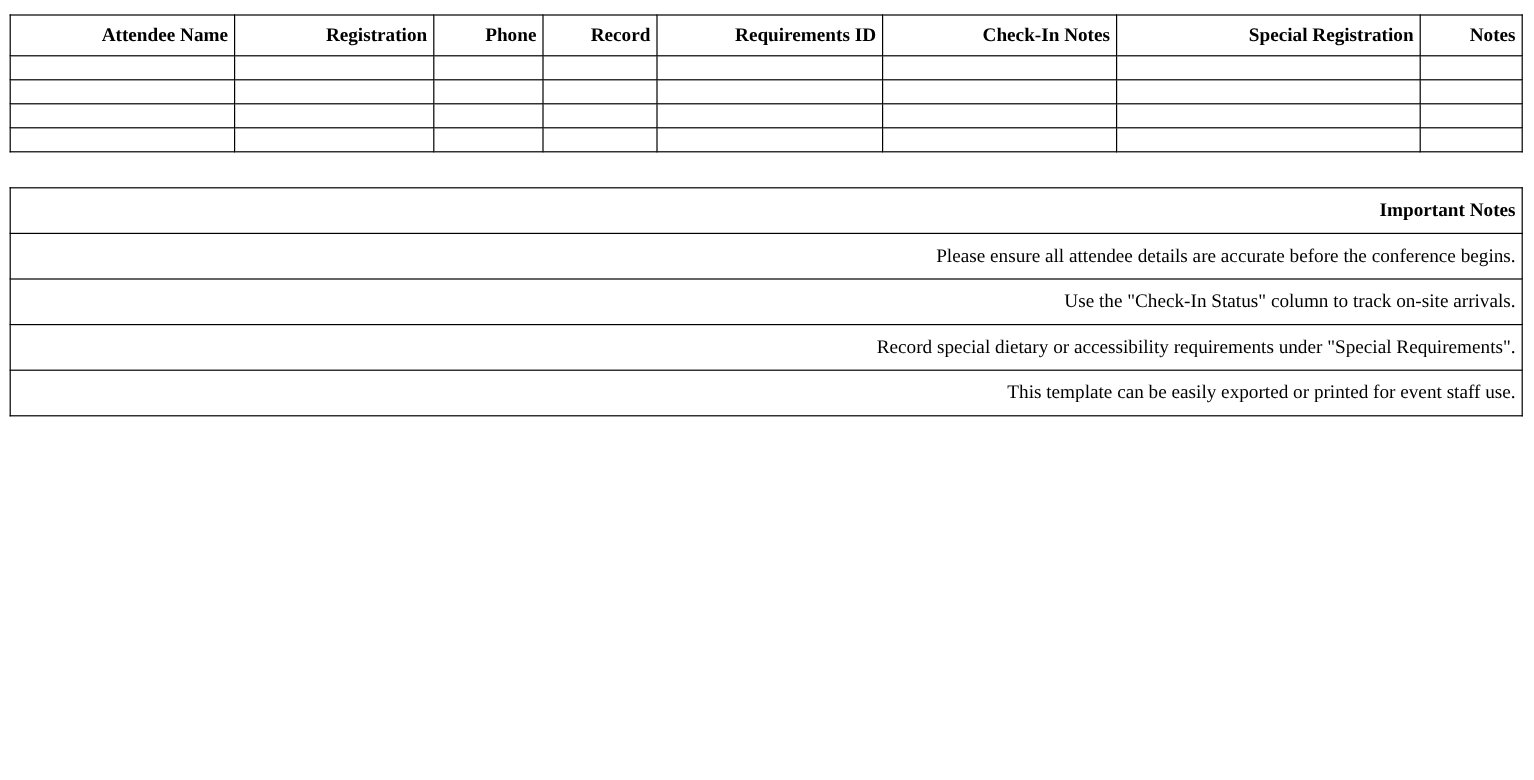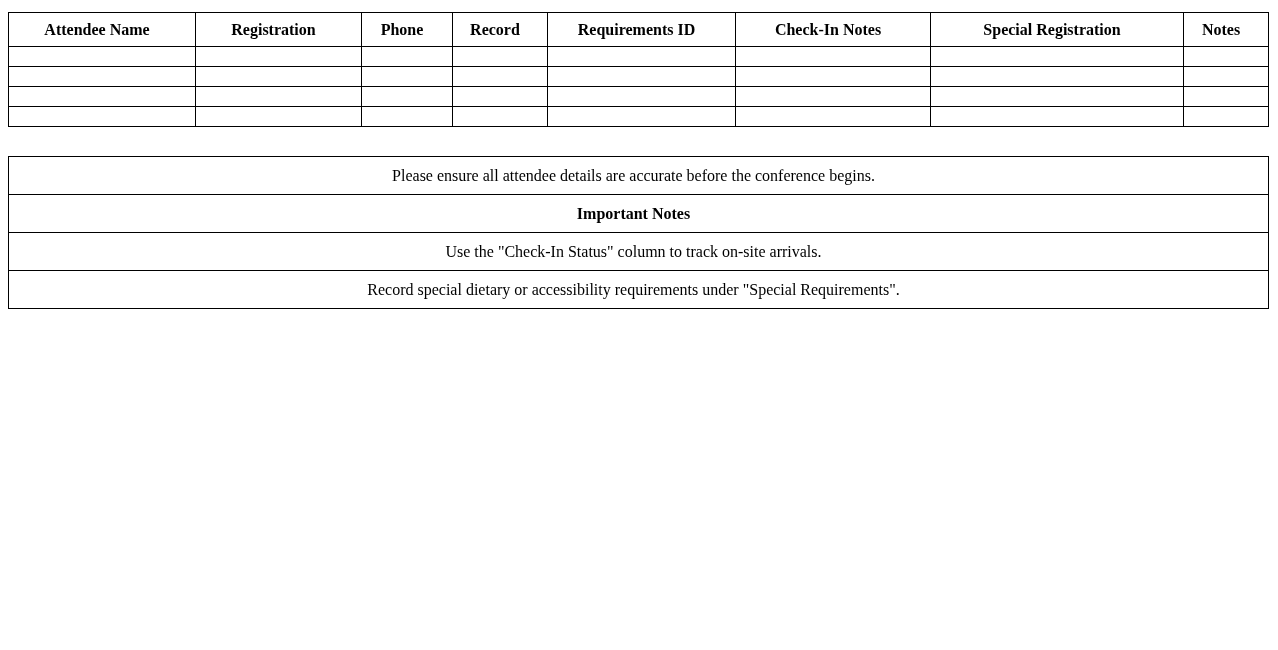--- a/index.html
+++ b/index.html
@@ -19,23 +19,23 @@
   table {
     border-collapse: collapse;
     table-layout: fixed;
     position: absolute;
     left: 8px;
     width: 1260px;
     font-size: 16px;
   }
   th, td {
     border: 1px solid #000000;
-    text-align: center;
+    text-align: right;
     vertical-align: middle;
-    padding: 0 20px 0 10px;
+    padding: 0 5px 0 10px;
     overflow: hidden;
     white-space: nowrap;
   }
   
   .attendee-table { top: 12px; }
   .attendee-table th {
     height: 33px;
     font-weight: bold;
   }
   .attendee-table td {
@@ -123,27 +123,30 @@
       </tr>
     </tbody>
   </table>
 
   <table class="notes-table">
     <colgroup>
       <col style="width:1260px">
     </colgroup>
     <tbody>
       <tr>
-        <td>Please ensure all attendee details are accurate before the conference begins.</td>
+        <th>Important Notes</th>
       </tr>
       <tr>
-        <th>Important Notes</th>
+        <td>Please ensure all attendee details are accurate before the conference begins.</td>
       </tr>
       <tr>
         <td>Use the "Check-In Status" column to track on-site arrivals.</td>
       </tr>
       <tr>
         <td>Record special dietary or accessibility requirements under "Special Requirements".</td>
       </tr>
+      <tr>
+        <td>This template can be easily exported or printed for event staff use.</td>
+      </tr>
     </tbody>
   </table>
 
 </div>
 
 </body></html>

